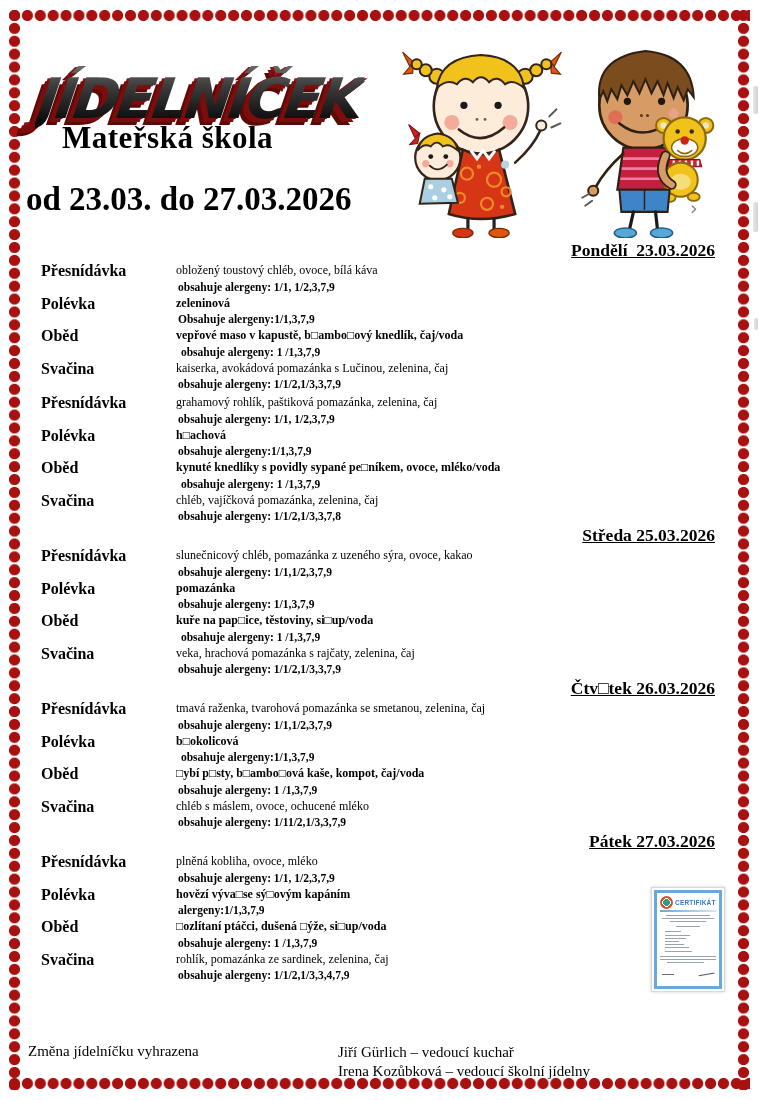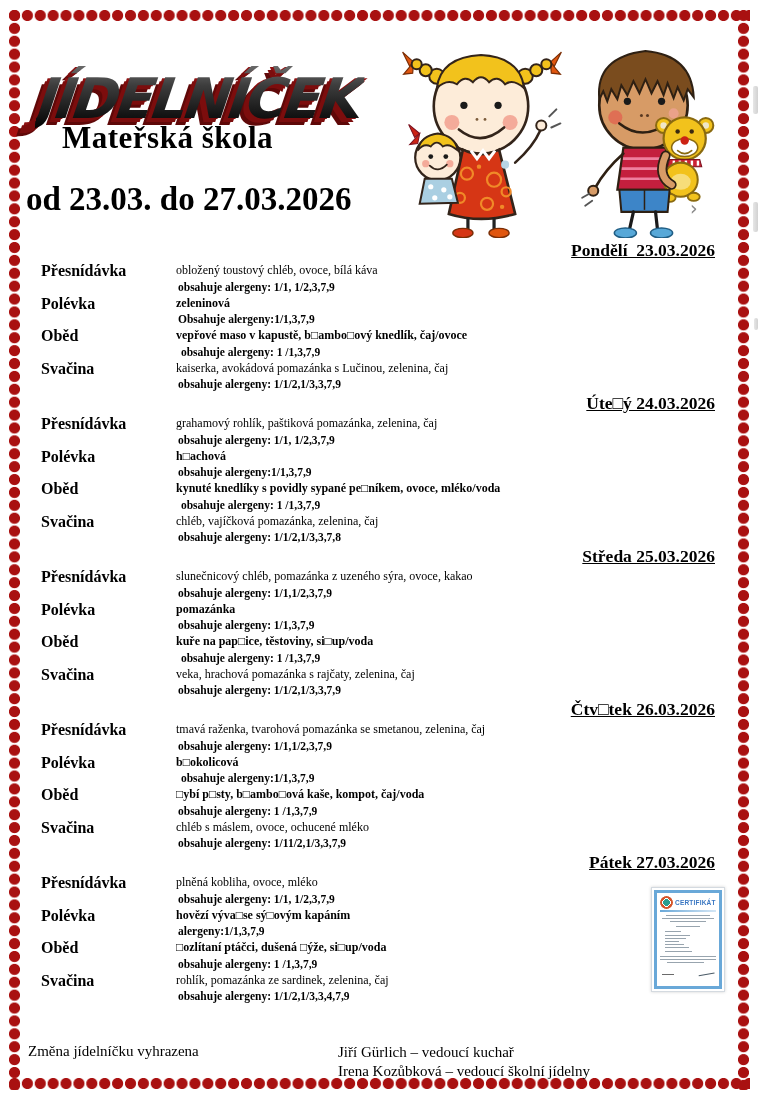--- a/index.html
+++ b/index.html
@@ -242,35 +242,34 @@
       <div class="row bold-desc">
         <span class="lbl">Polévka</span>
         <div class="cell">
             <div class="desc">zeleninová</div>
         <div class="alg">Obsahuje alergeny:1/1,3,7,9</div>
           </div>
       </div>
       <div class="row bold-desc">
         <span class="lbl">Oběd</span>
         <div class="cell">
-            <div class="desc">vepřové maso v kapustě, b□ambo□ový knedlík, čaj/ovoce</div>
+            <div class="desc">vepřové maso v kapustě, b□ambo□ový knedlík, čaj/voda</div>
         <div class="alg"> obsahuje alergeny: 1 /1,3,7,9</div>
           </div>
       </div>
       <div class="row">
         <span class="lbl">Svačina</span>
         <div class="cell">
             <div class="desc">kaiserka, avokádová pomazánka s Lučinou, zelenina, čaj</div>
         <div class="alg">obsahuje alergeny: 1/1/2,1/3,3,7,9</div>
           </div>
       </div>
     </section>
 
     <section class="day">
-      <div class="day-heading">Úte□ý 24.03.2026</div>
       <div class="row">
         <span class="lbl">Přesnídávka</span>
         <div class="cell">
             <div class="desc">grahamový rohlík, paštiková pomazánka, zelenina, čaj</div>
         <div class="alg">obsahuje alergeny: 1/1, 1/2,3,7,9</div>
           </div>
       </div>
       <div class="row bold-desc">
         <span class="lbl">Polévka</span>
         <div class="cell">

